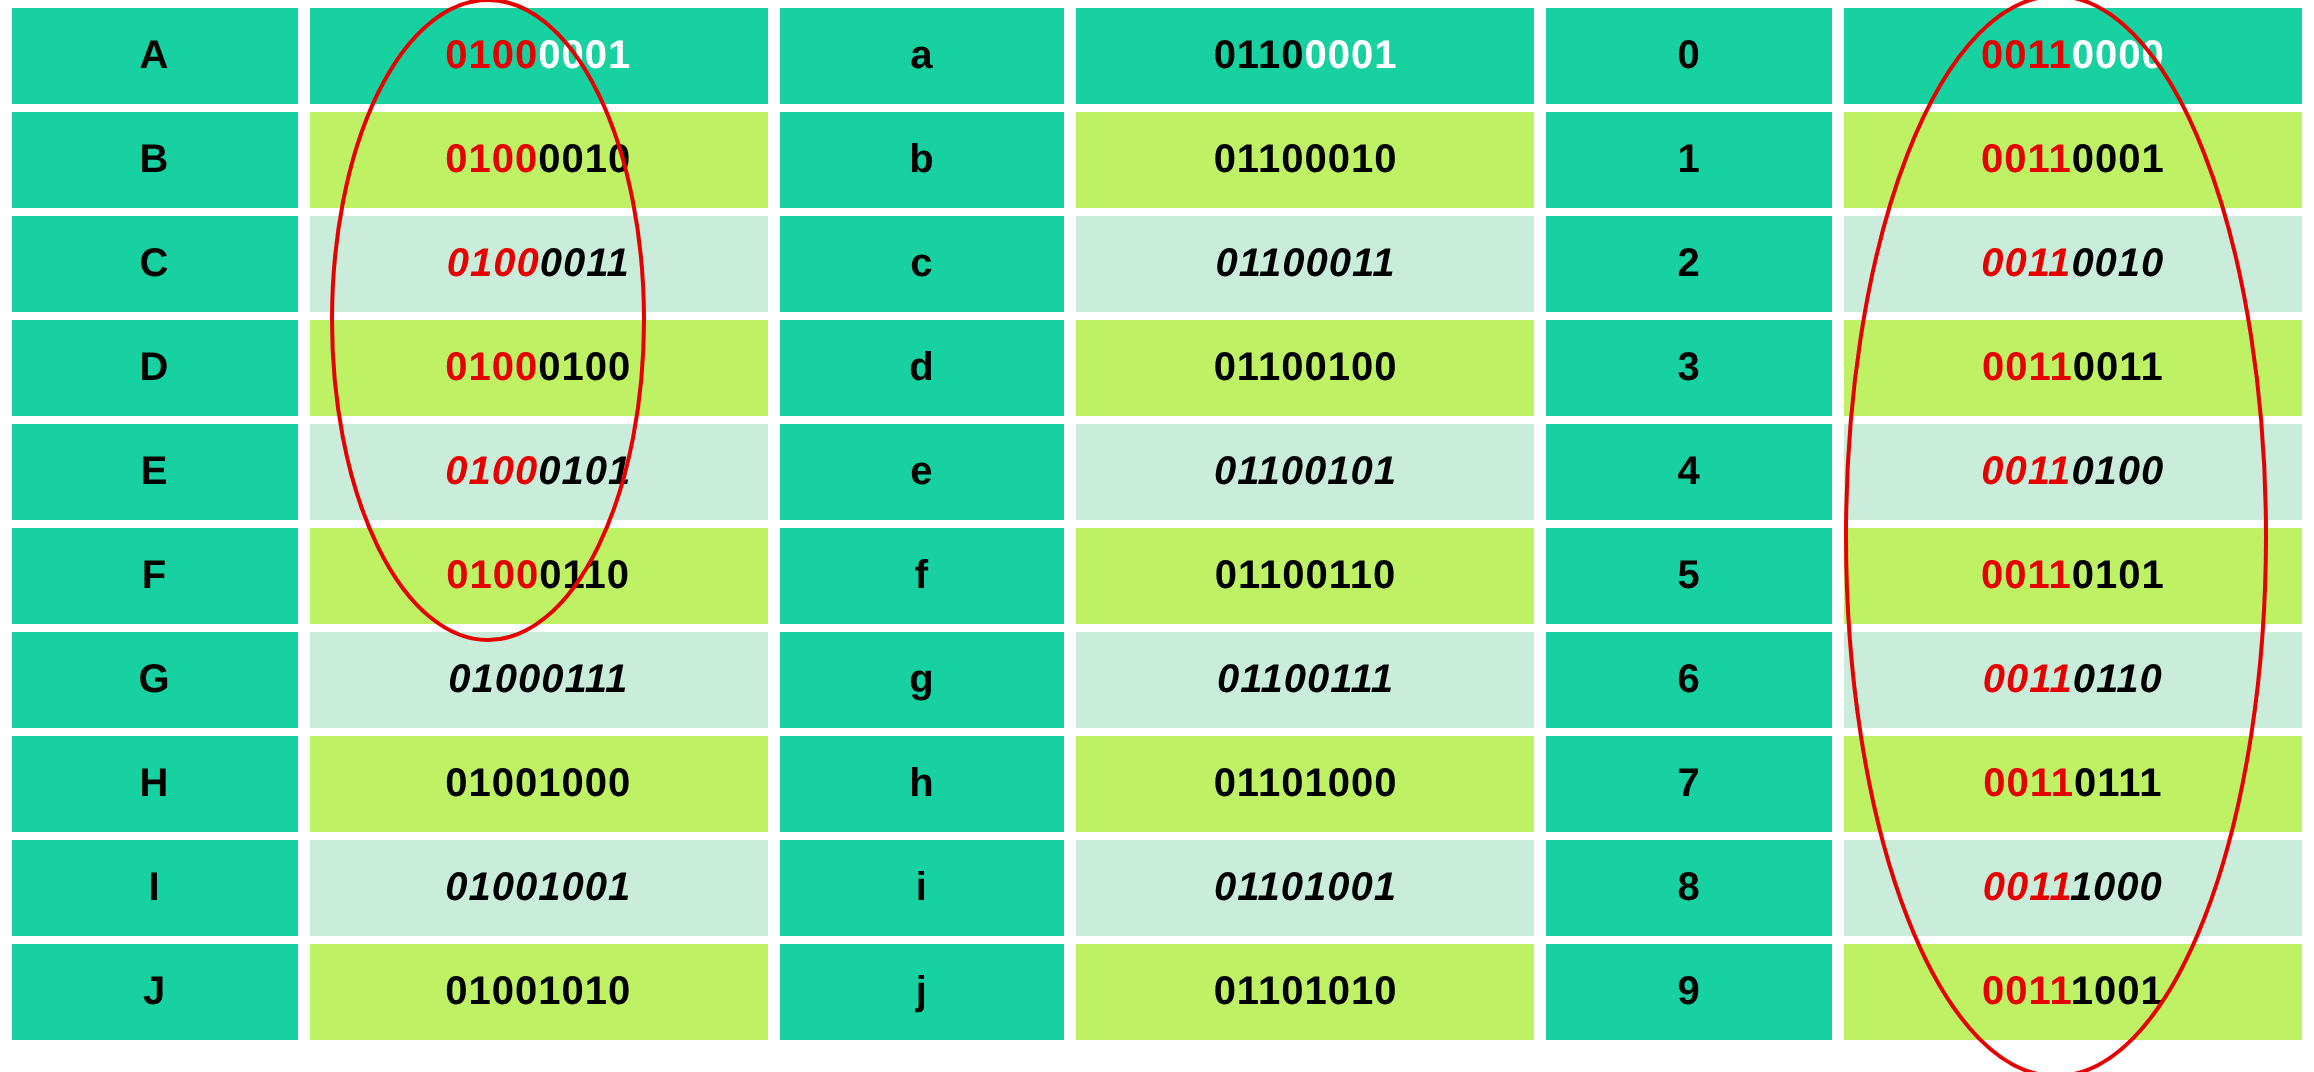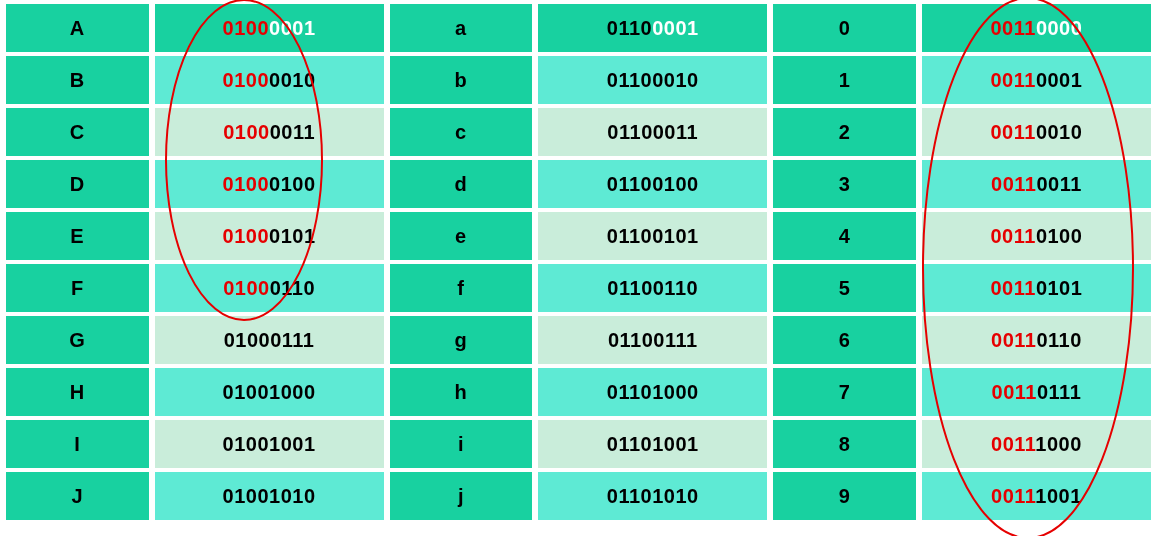--- a/index.html
+++ b/index.html
@@ -26,23 +26,23 @@
     height: 48px;
     font-weight: bold;
     font-size: 20px;
     color: #000;
     letter-spacing: 0.5px;
   }
   
   .label-col { background: #18d1a0; }
   .value-col-header { background: #18d1a0; }
   .row-odd .label-col { background: #18d1a0; }
-  .row-odd .value-col { background: #5eead4; }
+  .row-odd .value-col { background: #bef264; }
   .row-even .label-col { background: #18d1a0; }
-  .row-even .value-col { background: #c9edda; }
+  .row-even .value-col { background: #c9edda; font-style: italic; }
 
   
   .row-header td { background: #18d1a0; }
 
   
   .bin { font-family: Verdana, Geneva, sans-serif; }
 
   .prefix { color: #e60000; }
   .suffix { color: #000; }
   .suffix-white { color: #fff; }

